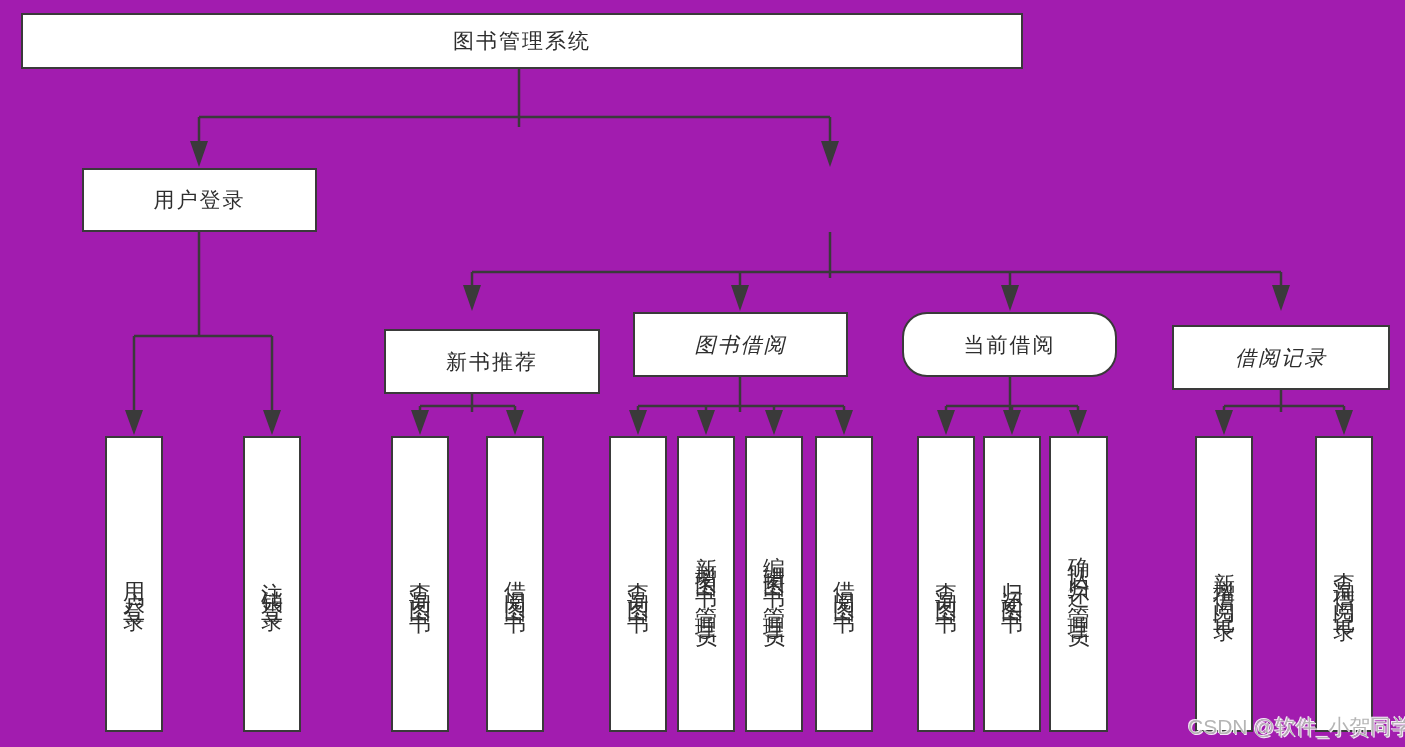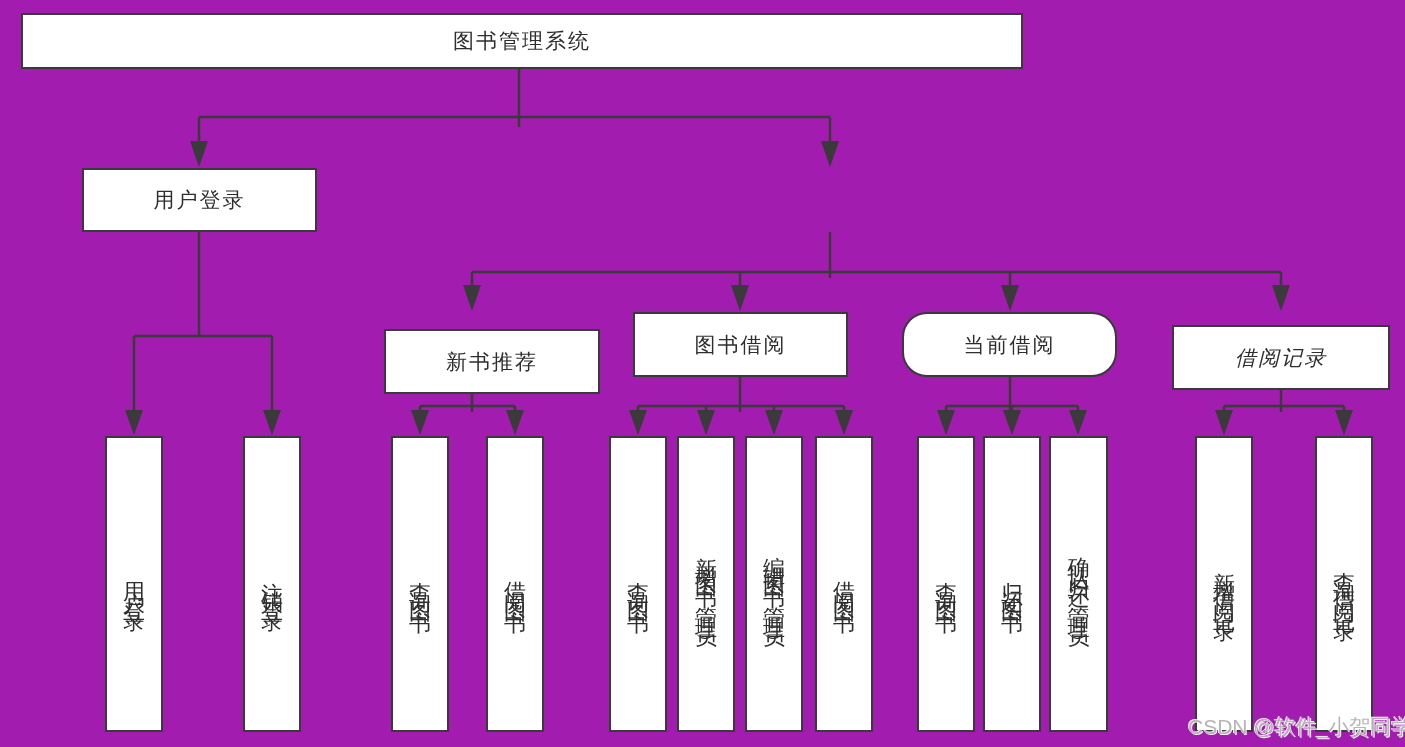--- a/index.html
+++ b/index.html
@@ -39,21 +39,21 @@
     writing-mode: vertical-rl;
     font-size: 22px;
     letter-spacing: 10px;
     line-height: 1;
   }
   
   .n-root        { left: 21px;   top: 13px;  width: 1002px; height: 56px; }
   .n-user-login  { left: 82px;   top: 168px; width: 235px;  height: 64px; }
   .n-book-mgmt   { left: 712px;  top: 168px; width: 235px;  height: 64px; }
   .n-newbook     { left: 384px;  top: 312px; width: 216px;  height: 65px; margin-top: 17px; }
-  .n-bookborrow  { left: 633px;  top: 312px; width: 215px;  height: 65px; }
+  .n-bookborrow  { left: 633px;  top: 312px; width: 215px;  height: 65px; font-style: italic; }
   .n-current     { left: 902px;  top: 312px; width: 215px;  height: 65px; border-radius: 25px; }
   .n-records     { left: 1172px; top: 325px; width: 218px;  height: 65px; font-style: italic; }
   .leaf { top: 436px; height: 296px; width: 58px; }
   .l-user-login  { left: 105px; }
   .l-logout      { left: 243px; }
   .l-query1      { left: 391px; }
   .l-borrow1     { left: 486px; }
   .l-query2      { left: 609px; }
   .l-add-admin   { left: 677px; }
   .l-edit-admin  { left: 745px; }

